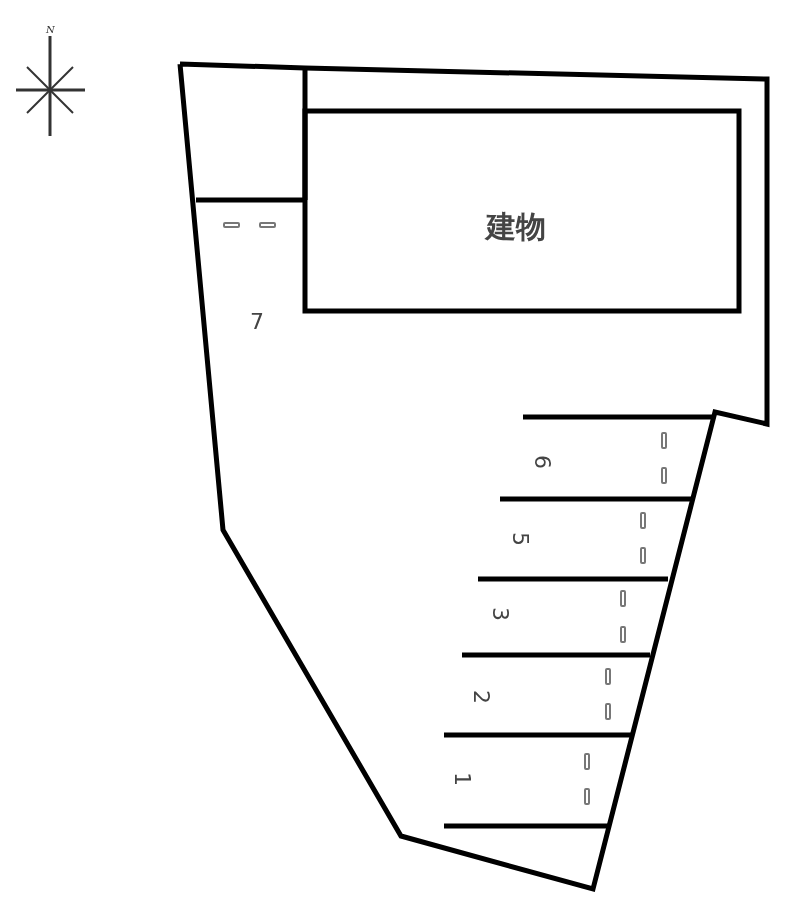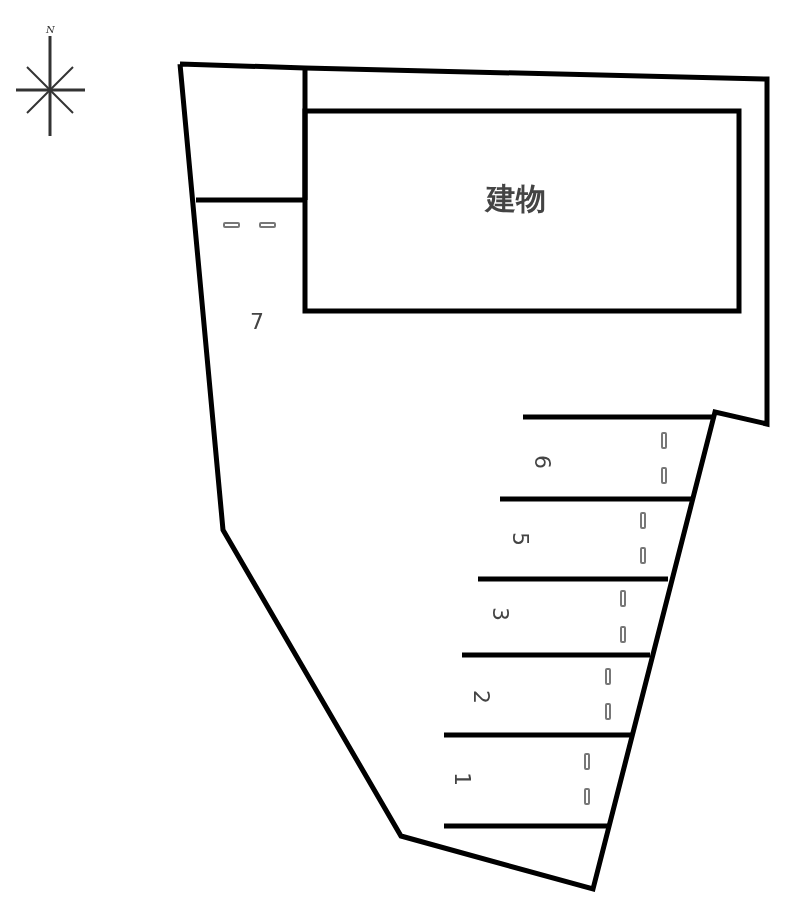--- a/index.html
+++ b/index.html
@@ -1,19 +1,19 @@
 <!DOCTYPE html>
 <html><head>
 <meta charset="utf-8">
 <style>
   html, body { margin: 0; padding: 0; background: #ffffff; }
   body { width: 790px; height: 904px; position: relative; overflow: hidden; font-family: "DejaVu Sans", sans-serif; }
   #map { position: absolute; left: 0; top: 0; width: 790px; height: 904px; }
   .lbl { position: absolute; color: #444444; font-family: "DejaVu Sans", sans-serif; font-weight: bold; line-height: 1; }
-  .bldg-label { font-size: 30px; left: 486px; top: 184px; font-weight: bold; font-family: Liberation Serif, serif; }
+  .bldg-label { font-size: 30px; left: 486px; top: 212px; font-weight: bold; font-family: Liberation Serif, serif; }
   .spot-num { font-size: 22px; font-weight: normal; }
   .rot { transform: rotate(90deg); transform-origin: center center; }
   .car-stop { position: absolute; border: 2px solid #777777; border-radius: 2px; background: #ffffff; box-sizing: border-box; }
   .v { width: 6px; height: 17px; }
   .h { width: 17px; height: 6px; }
 </style>
 </head>
 <body>
 
 <svg id="map" viewBox="0 0 790 904" xmlns="http://www.w3.org/2000/svg">

